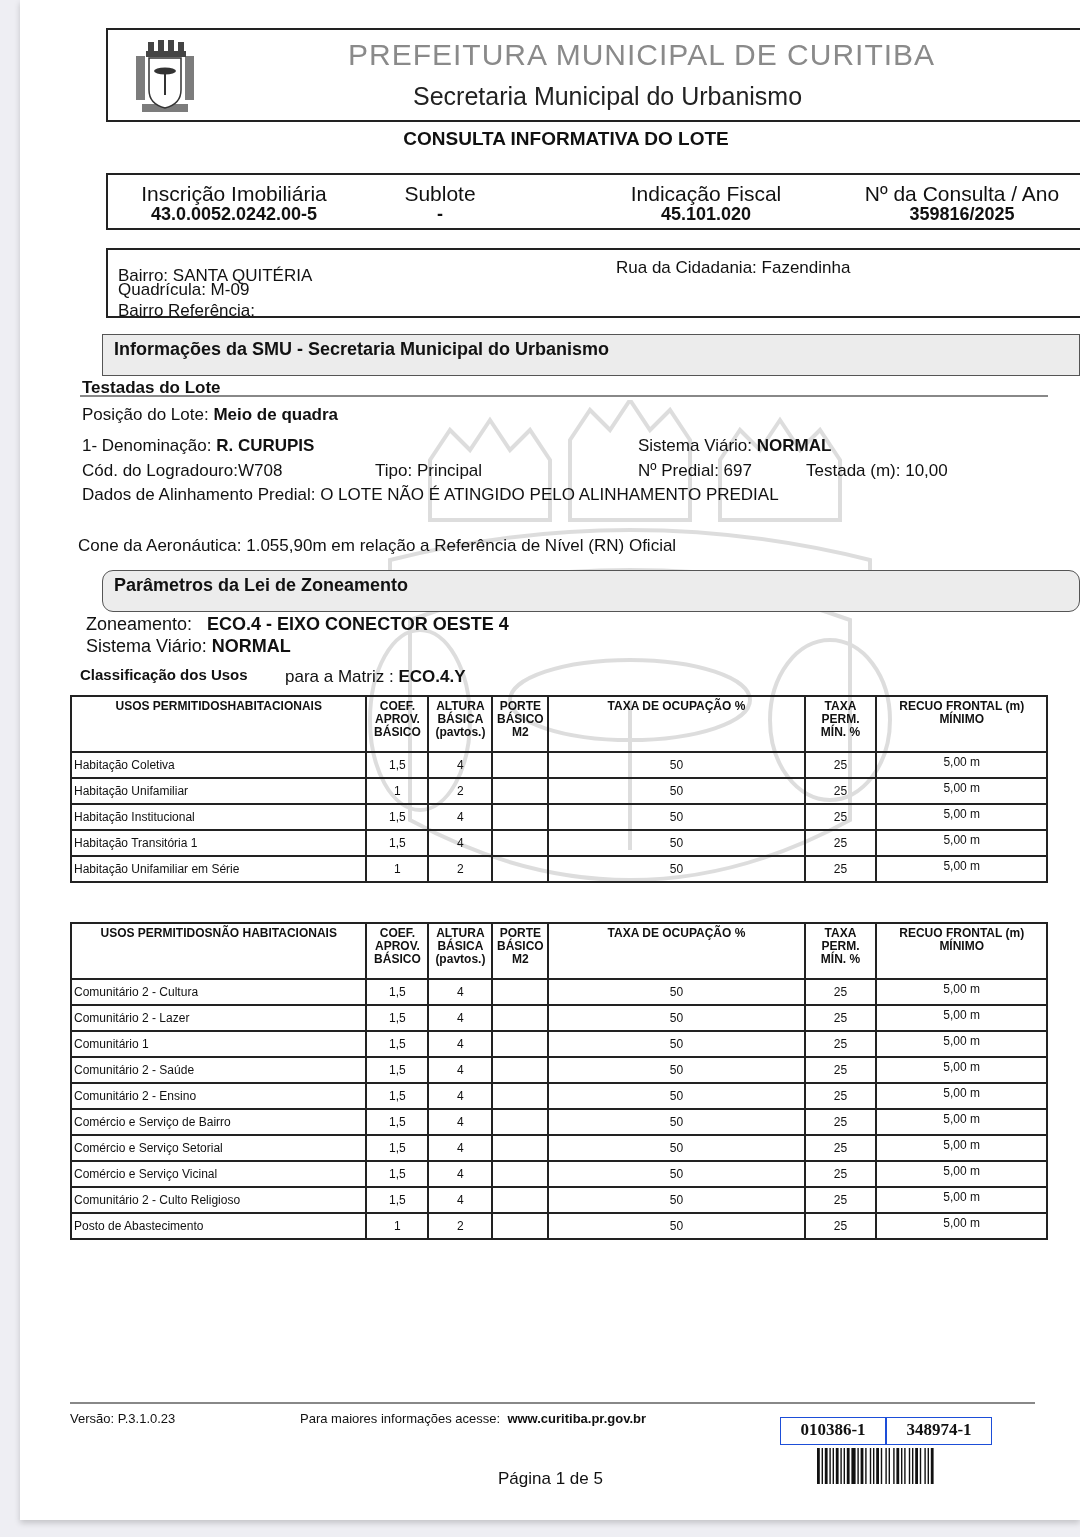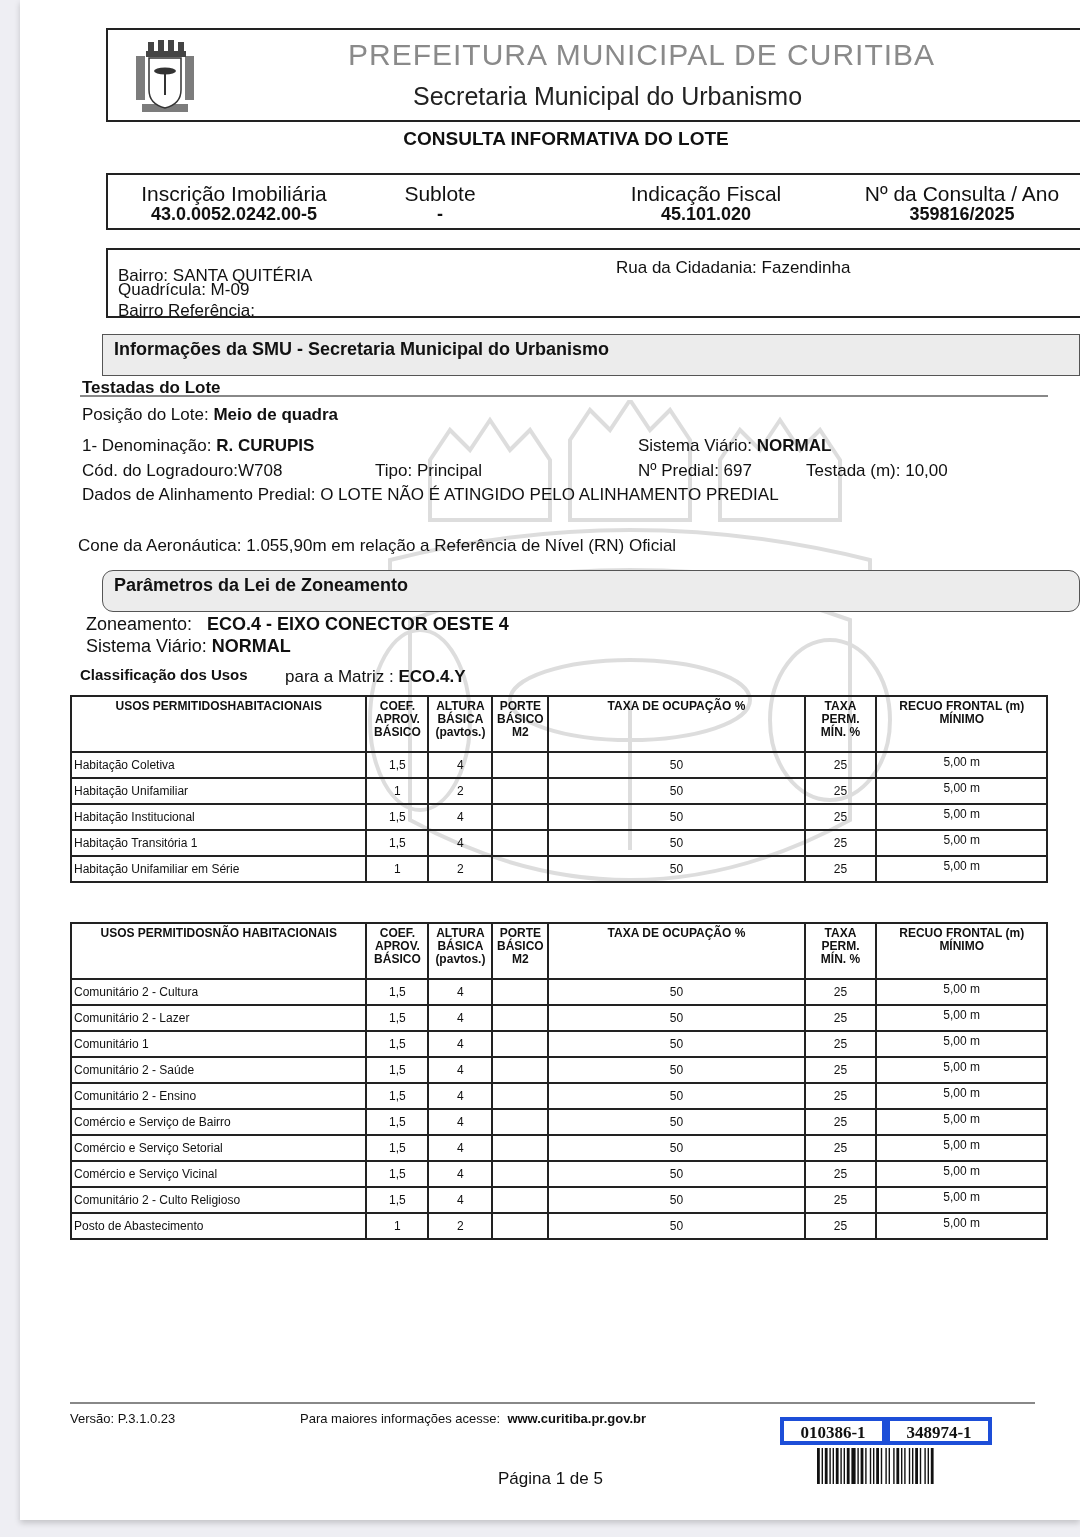--- a/index.html
+++ b/index.html
@@ -29,21 +29,21 @@
   .txt { position:absolute; font-size:17px; white-space:nowrap; }
   .b { font-weight:bold; }
   .rule { left:60px; width:968px; height:2px; background:#888; }
   table.uses { position:absolute; left:50px; width:978px; border-collapse:collapse; font-size:12px; }
   table.uses th, table.uses td { border:2px solid #222; padding:0 2px; }
   table.uses th { font-size:12px; font-weight:bold; vertical-align:top; text-align:center; line-height:13px; padding-top:3px; }
   table.uses td { height:22px; text-align:center; }
   table.uses td.name { text-align:left; white-space:nowrap; }
   table.uses td.recuo { vertical-align:top; padding-top:2px; }
   .footer-rule { left:50px; top:1402px; width:965px; height:2px; background:#888; }
-  .code-box { top:1417px; height:28px; border:4px solid #1d4ed8; box-sizing:border-box; font-family:"Liberation Serif", serif; font-weight:bold; font-size:17px; text-align:center; line-height:24px; }
+  .code-box { top:1417px; height:28px; border:1px solid #1d4ed8; box-sizing:border-box; font-family:"Liberation Serif", serif; font-weight:bold; font-size:17px; text-align:center; line-height:24px; }
   .barcode { left:797px; top:1448px; width:172px; height:36px; }
   .watermark { left:330px; top:400px; width:560px; height:520px; opacity:0.13; }
 </style>
 </head>
 <body>
 
 <div class="page">
 
   <svg class="abs watermark" viewBox="0 0 560 520">
     <g fill="none" stroke="#000" stroke-width="4">

